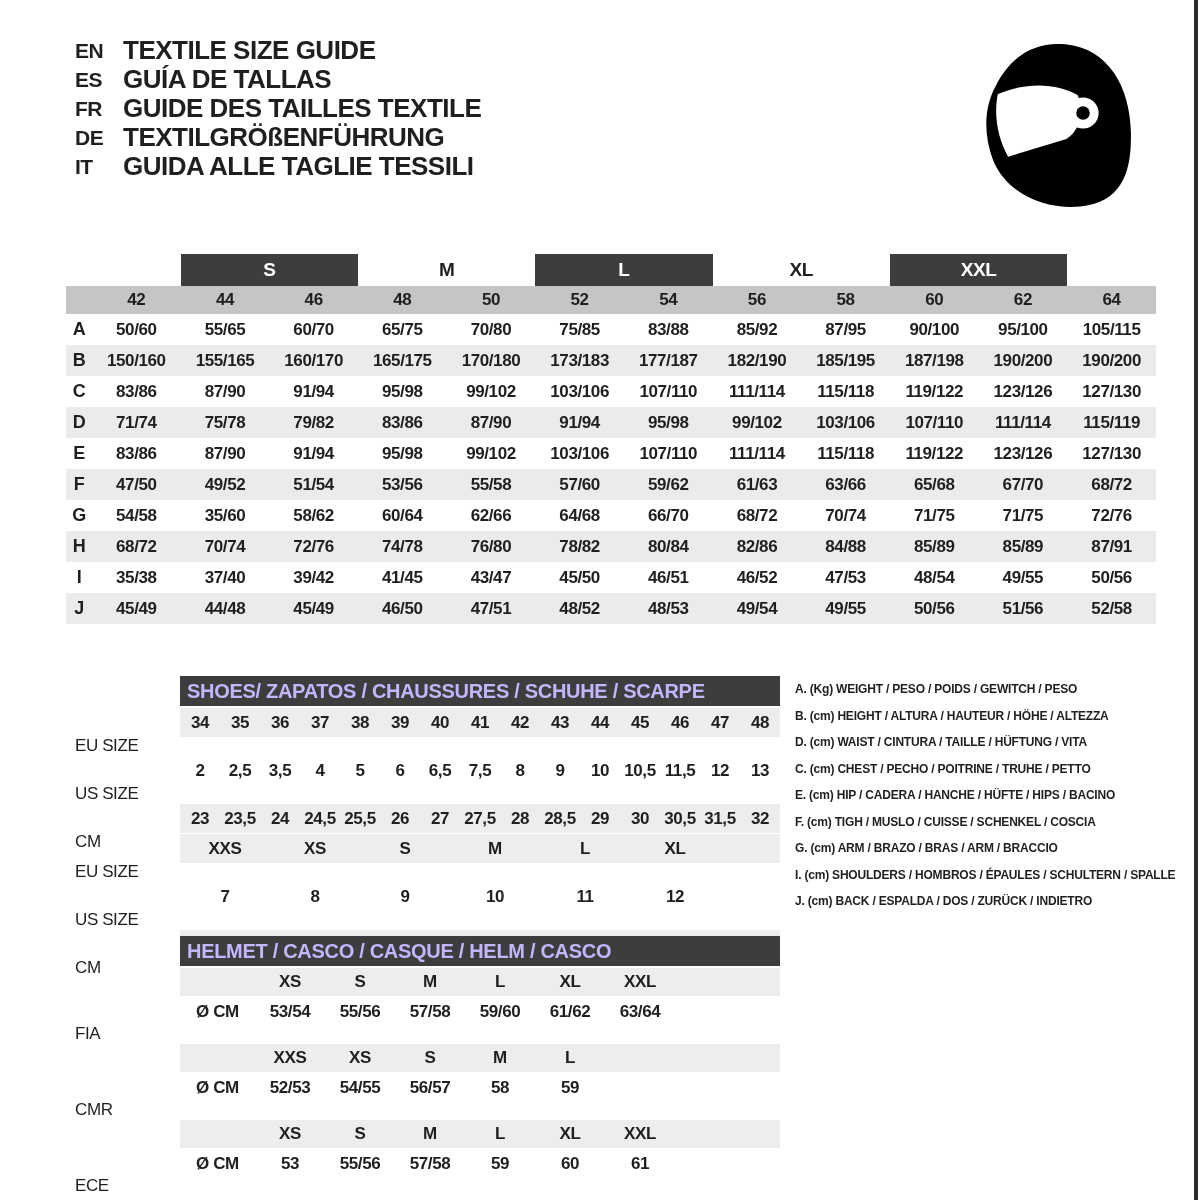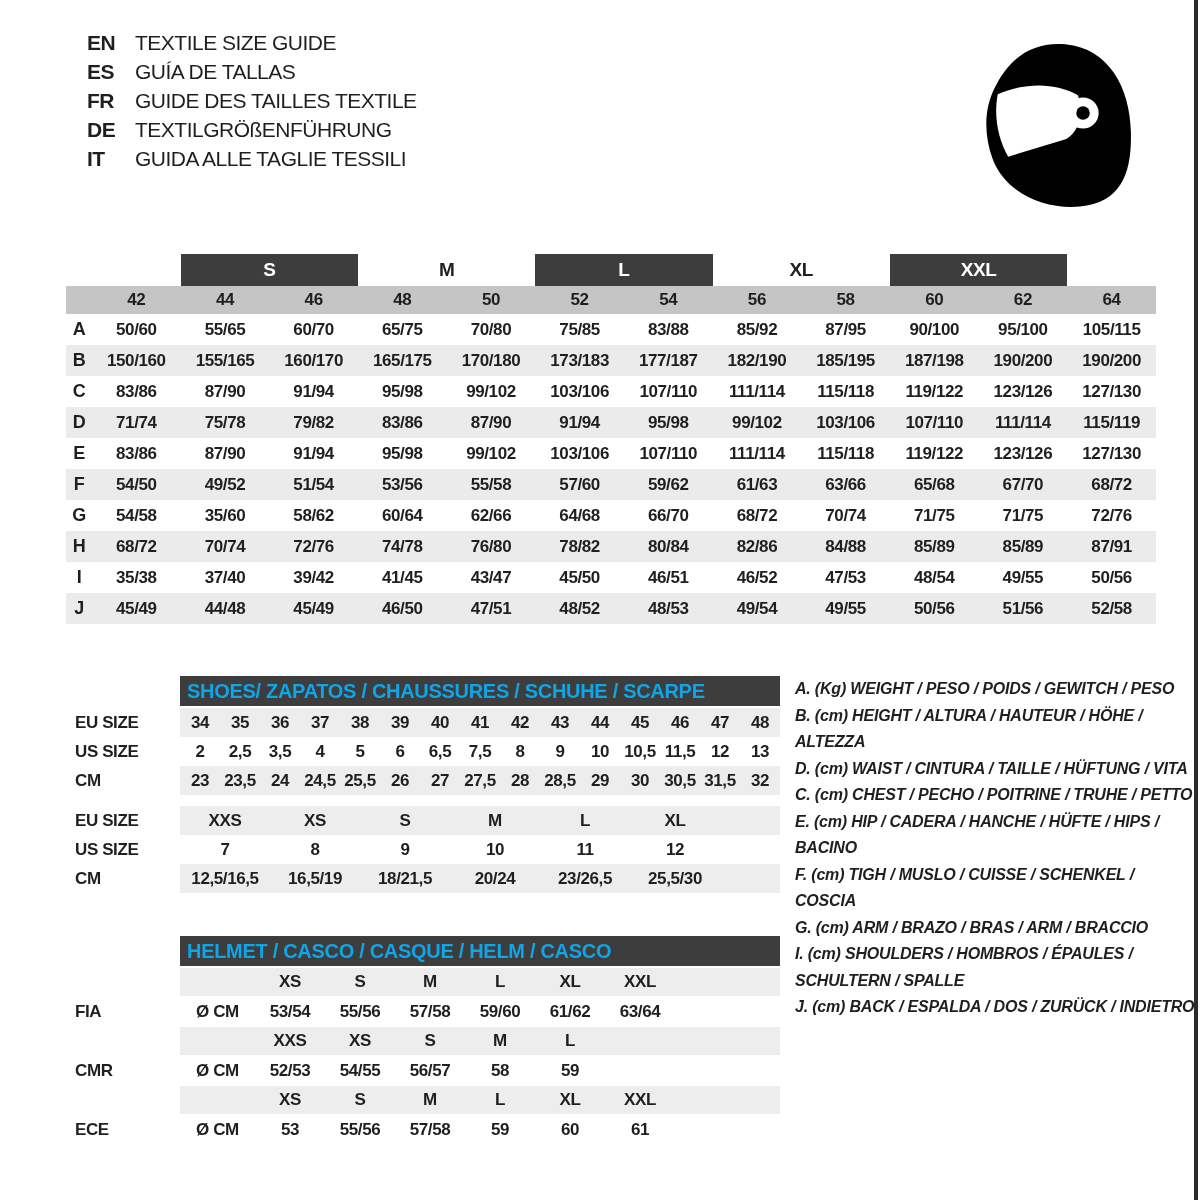--- a/index.html
+++ b/index.html
@@ -8,24 +8,24 @@
     width:1200px; height:1200px;
     font-family:"Liberation Sans", sans-serif;
     color:#1f1f1f;
   }
   .page { position:relative; width:1200px; height:1200px; background:#fff; overflow:hidden; }
 
   
   .edge-line { position:absolute; left:1194px; top:0; width:4px; height:1200px; background:#2b2b2b; }
 
   
-  .langs { position:absolute; left:75px; top:28px;margin-left:12px; }
+  .langs { position:absolute; left:75px; top:36px; }
   .lang-row { display:flex; height:29px; align-items:center; }
   .lang-code { width:48px; font-weight:bold; font-size:21px; letter-spacing:-0.5px; }
-  .lang-label { font-weight:normal; font-size:21px; letter-spacing:-0.5px; white-space:nowrap; }
+  .lang-label { font-weight:bold; font-size:26px; letter-spacing:-0.5px; white-space:nowrap; }
 
   
   .helmet-icon { position:absolute; left:978px; top:40px; }
 
   
   .size-table { position:absolute; left:66px; top:252px; width:1090px;
     border-collapse:collapse; table-layout:fixed; }
   .size-table td { text-align:center; font-weight:bold; font-size:17px;
     letter-spacing:-0.4px; padding:0; white-space:nowrap; overflow:hidden; }
   .size-table thead tr.groups td { height:34px; vertical-align:bottom; }
@@ -33,41 +33,41 @@
   .size-group.boxed { background:#3d3d3d; color:#fff; }
   .size-table thead tr.num-band { background:#c5c5c5; }
   .size-table thead tr.num-band td { height:28px; }
   .size-table tbody tr { height:31px; }
   .size-table tbody tr.alt { background:#ebebeb; }
   .size-table td.rowletter { font-size:18px; }
 
   
   .section { position:absolute; left:75px; width:710px; }
   .srow { display:flex; }
-  .slabel { width:105px; display:flex; align-items:center; font-weight:bold;
-    font-size:17px; letter-spacing:-0.4px; white-space:nowrap; }
-  .bar { width:600px; height:30px; background:#3d3d3d; color:#0ea5e9; font-weight:bold;
+  .slabel { width:105px; display:flex; align-items:center; font-weight:normal;
+    font-size:17px; letter-spacing:-0.4px; white-space:nowrap;margin-top:28px; }
+  .bar { width:600px; height:30px; background:#3d3d3d; color:#c4b5fd; font-weight:bold;
     font-size:20px; letter-spacing:-0.3px; line-height:30px; padding-left:7px;
     margin-bottom:2px; white-space:nowrap; }
   .band { width:600px; }
   .band.gray { background:#ededed; }
   .cells { display:grid; height:100%; align-items:center; text-align:center;
     font-weight:bold; font-size:17px; letter-spacing:-0.4px;border-radius:8px; }
   .cells span { white-space:nowrap; }
   .shoes-cells { width:600px; grid-template-columns:repeat(15,1fr); }
   .gloves-cells { width:540px; grid-template-columns:repeat(6,1fr); }
   .helm-cells { width:495px; grid-template-columns:75px repeat(6,70px); }
   .h28 { height:28px; }
   .h29 { height:29px; }
   .h31 { height:31px; }
 
   
   .legend { position:absolute; left:795px; top:676px; width:400px; }
-  .legend-item { font-weight:bold; font-size:16px; line-height:26.5px;
-    letter-spacing:-0.2px;font-style:italic; }
+  .legend-item { font-weight:bold; font-size:12px; line-height:26.5px;
+    letter-spacing:-0.2px; }
 </style>
 </head>
 <body>
 
 <div class="page">
 
   <div class="langs">
       <div class="lang-row">
         <span class="lang-code">EN</span>
         <span class="lang-label">TEXTILE SIZE GUIDE</span>
@@ -221,21 +221,21 @@
           <td>103/106</td>
           <td>107/110</td>
           <td>111/114</td>
           <td>115/118</td>
           <td>119/122</td>
           <td>123/126</td>
           <td>127/130</td>
         </tr>
         <tr class="alt">
           <td class="rowletter">F</td>
-          <td>54/50</td>
+          <td>47/50</td>
           <td>49/52</td>
           <td>51/54</td>
           <td>53/56</td>
           <td>55/58</td>
           <td>57/60</td>
           <td>59/62</td>
           <td>61/63</td>
           <td>63/66</td>
           <td>65/68</td>
           <td>67/70</td>

